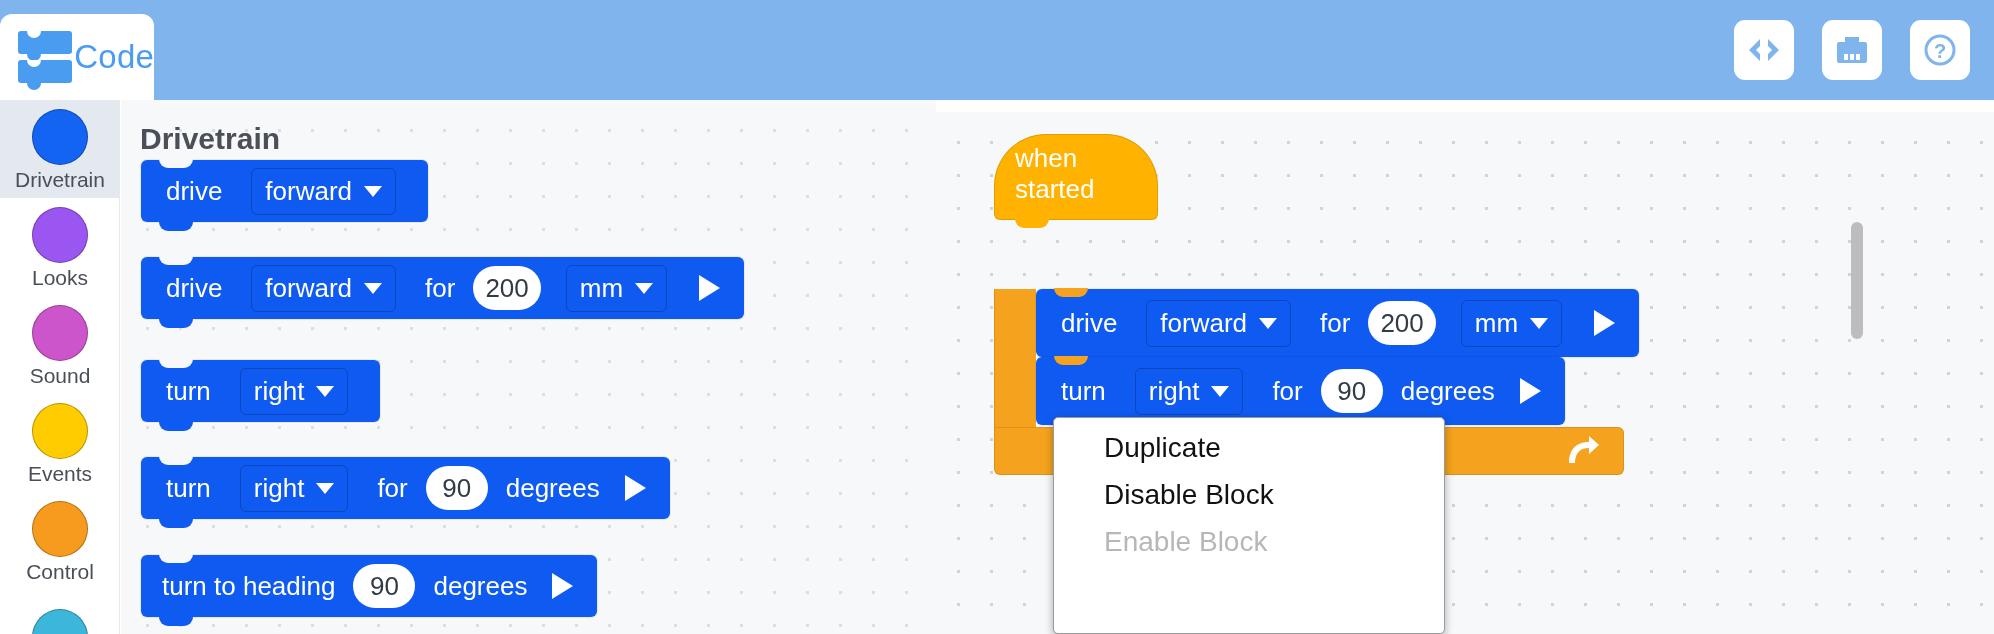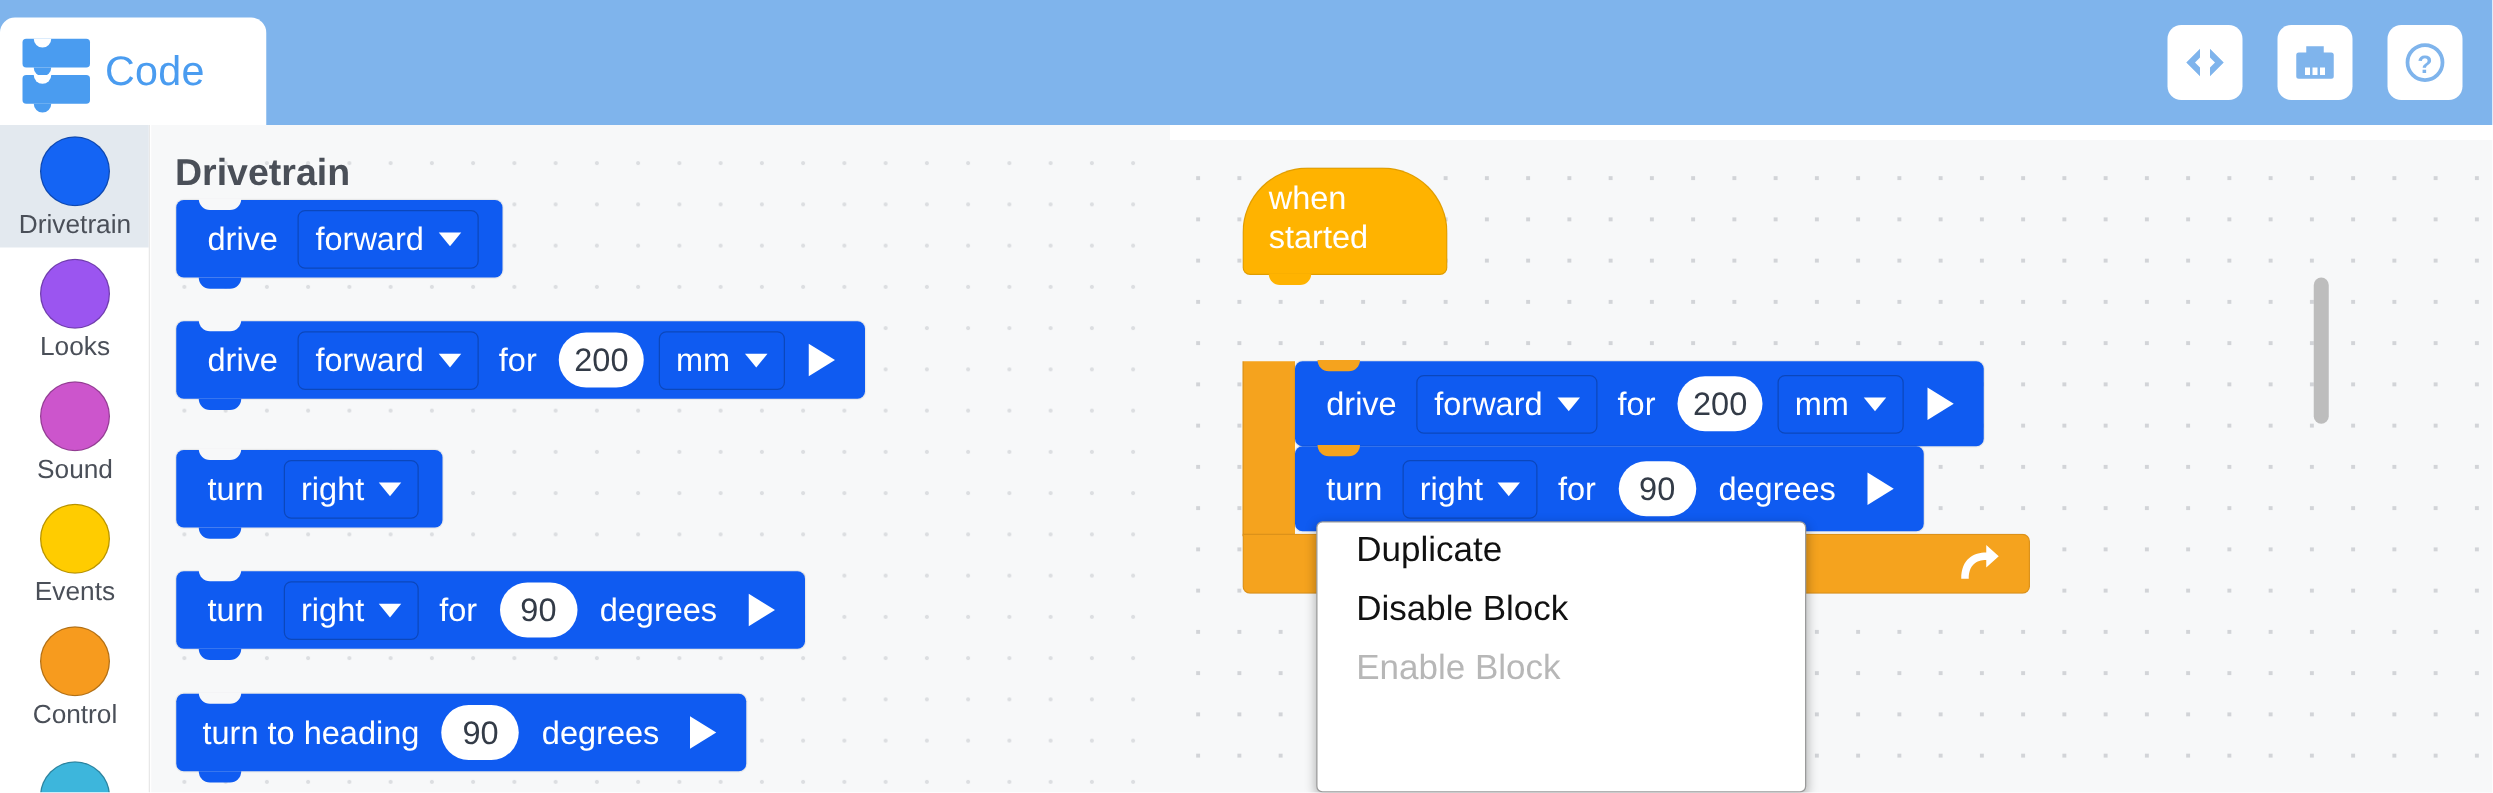--- a/index.html
+++ b/index.html
@@ -11,21 +11,21 @@
     background: #ffffff;
   }
   #app { position: relative; width: 1994px; height: 634px; overflow: hidden; }
 
   
   .header {
     position: absolute; left: 0; top: 0; width: 1994px; height: 100px;
     background: #7FB4EC;
   }
   .tab-code {
-    position: absolute; left: 0; top: 14px; width: 213px; height: 86px;
+    position: absolute; left: 0; top: 14px; width: 154px; height: 86px;
     background: #ffffff;
     border-radius: 12px 12px 0 0;
     display: flex; align-items: center; padding-left: 18px; gap: 12px;
   }
   .logo-blocks { width: 54px; height: 52px; position: relative; }
   .logo-blocks .lb {
     position: absolute; left: 0; width: 54px; height: 23px;
     background: #4A9CF0;
   }
   .logo-blocks .lb1 { top: 0;  border-radius: 3px; }
@@ -111,21 +111,21 @@
     background: #F7F8F9; border-radius: 0 0 9px 9px;
   }
   .blk .notch-bot {
     position: absolute; left: 18px; bottom: -9px; width: 34px; height: 9px;
     background: inherit; border-radius: 0 0 9px 9px;
   }
   .blk .lbl { padding: 0 11px; white-space: nowrap; }
   .drop {
     display: inline-flex; align-items: center; gap: 12px;
     border: 1px solid rgba(0,0,0,.22); border-radius: 6px;
-    padding: 7px 13px; margin: 0 5px; white-space: nowrap;
+    padding: 7px 13px; margin: 0 18px; white-space: nowrap;
   }
   .caret {
     width: 0; height: 0; border-left: 9px solid transparent;
     border-right: 9px solid transparent; border-top: 11px solid #ffffff;
   }
   .numfield {
     background: #ffffff; color: #333b47; border-radius: 22px;
     min-width: 62px; height: 44px; display: inline-flex;
     align-items: center; justify-content: center;
     margin: 0 7px; padding: 0 12px; font-size: 26px;
@@ -190,22 +190,22 @@
   
   .ctx-menu {
     position: absolute; left: 1053px; top: 417px; width: 392px; height: 217px;
     background: #ffffff;
     border: 1px solid #9a9a9a; border-radius: 5px;
     box-shadow: 0 3px 9px rgba(0,0,0,.32);
     padding-top: 6px;
     z-index: 40;
   }
   .ctx-item {
-    height: 47px; display: flex; 
-    padding-left: 31px; font-size: 28px; color: #111111;
+    height: 47px; display: flex; align-items: center;
+    padding-left: 50px; font-size: 28px; color: #111111;
   }
   .ctx-item.disabled { color: #b7b7b7; }
 
   .delete-highlight {
     position: absolute; left: 1053px; top: 562px;
     width: 402px; height: 56px;
     border: 6px solid #FF1100; background: #ffffff;
     z-index: 50;
     display: flex; align-items: center; padding-left: 44px;
     font-size: 28px; color: #111111;

